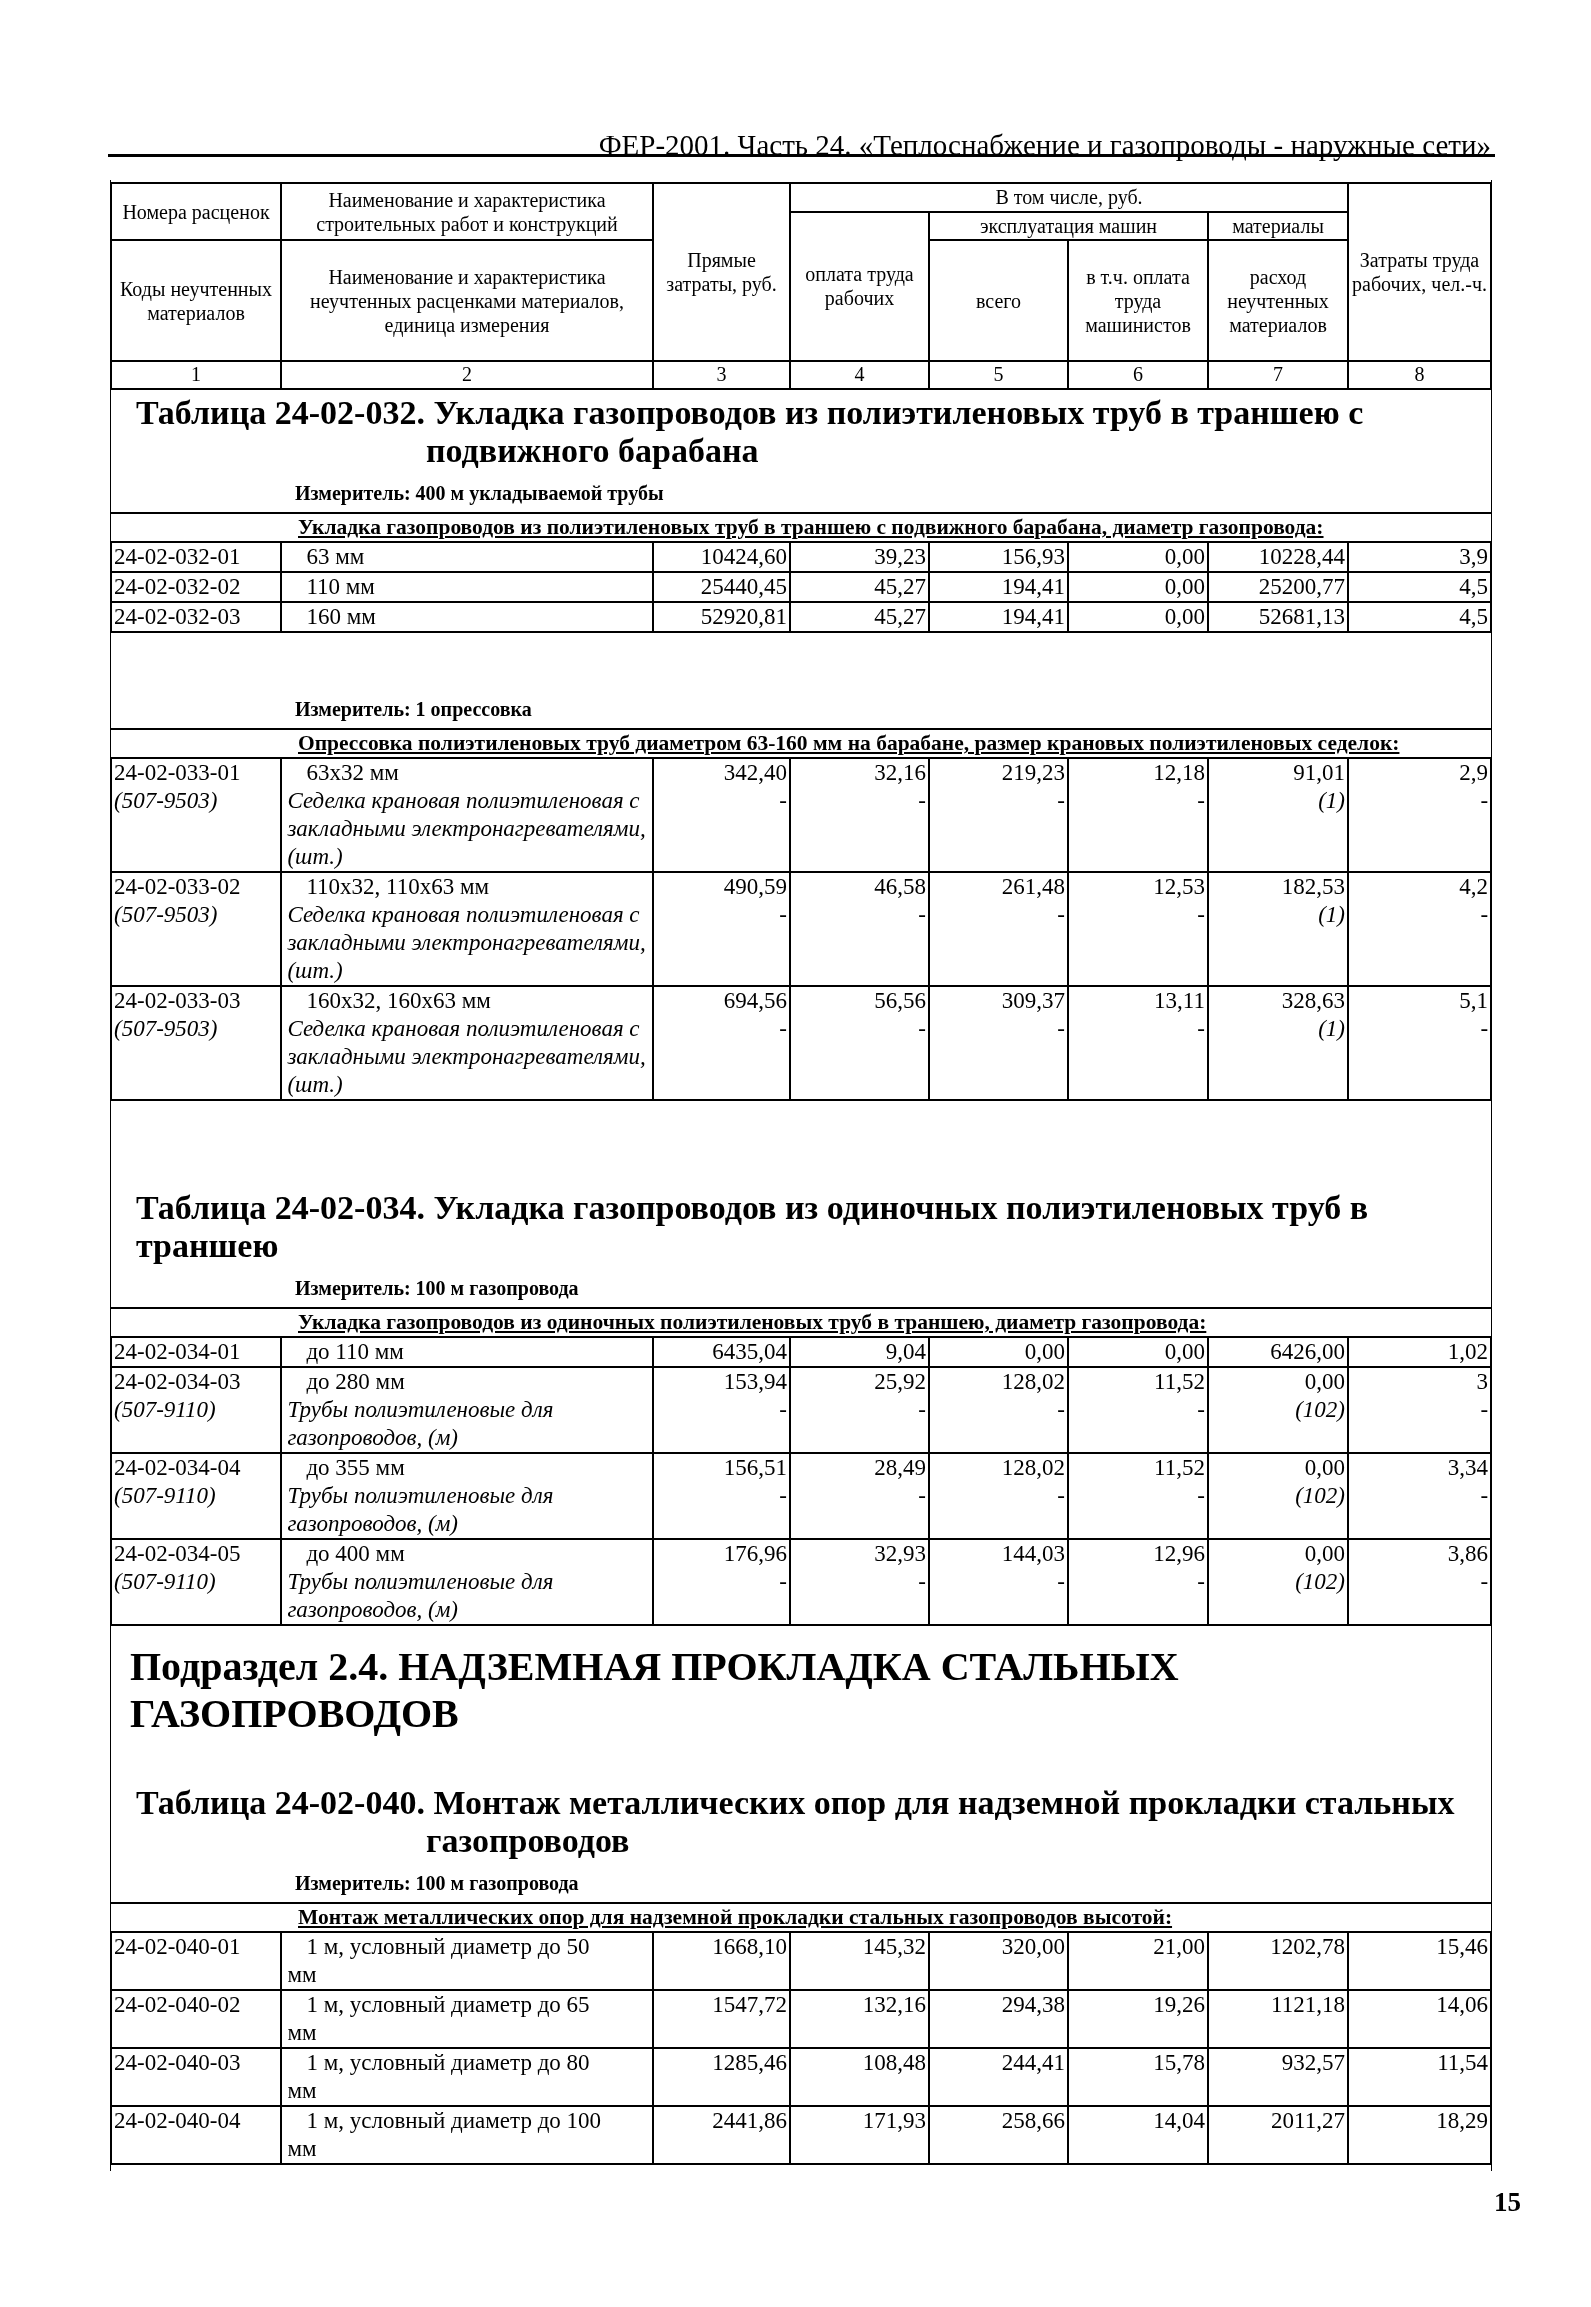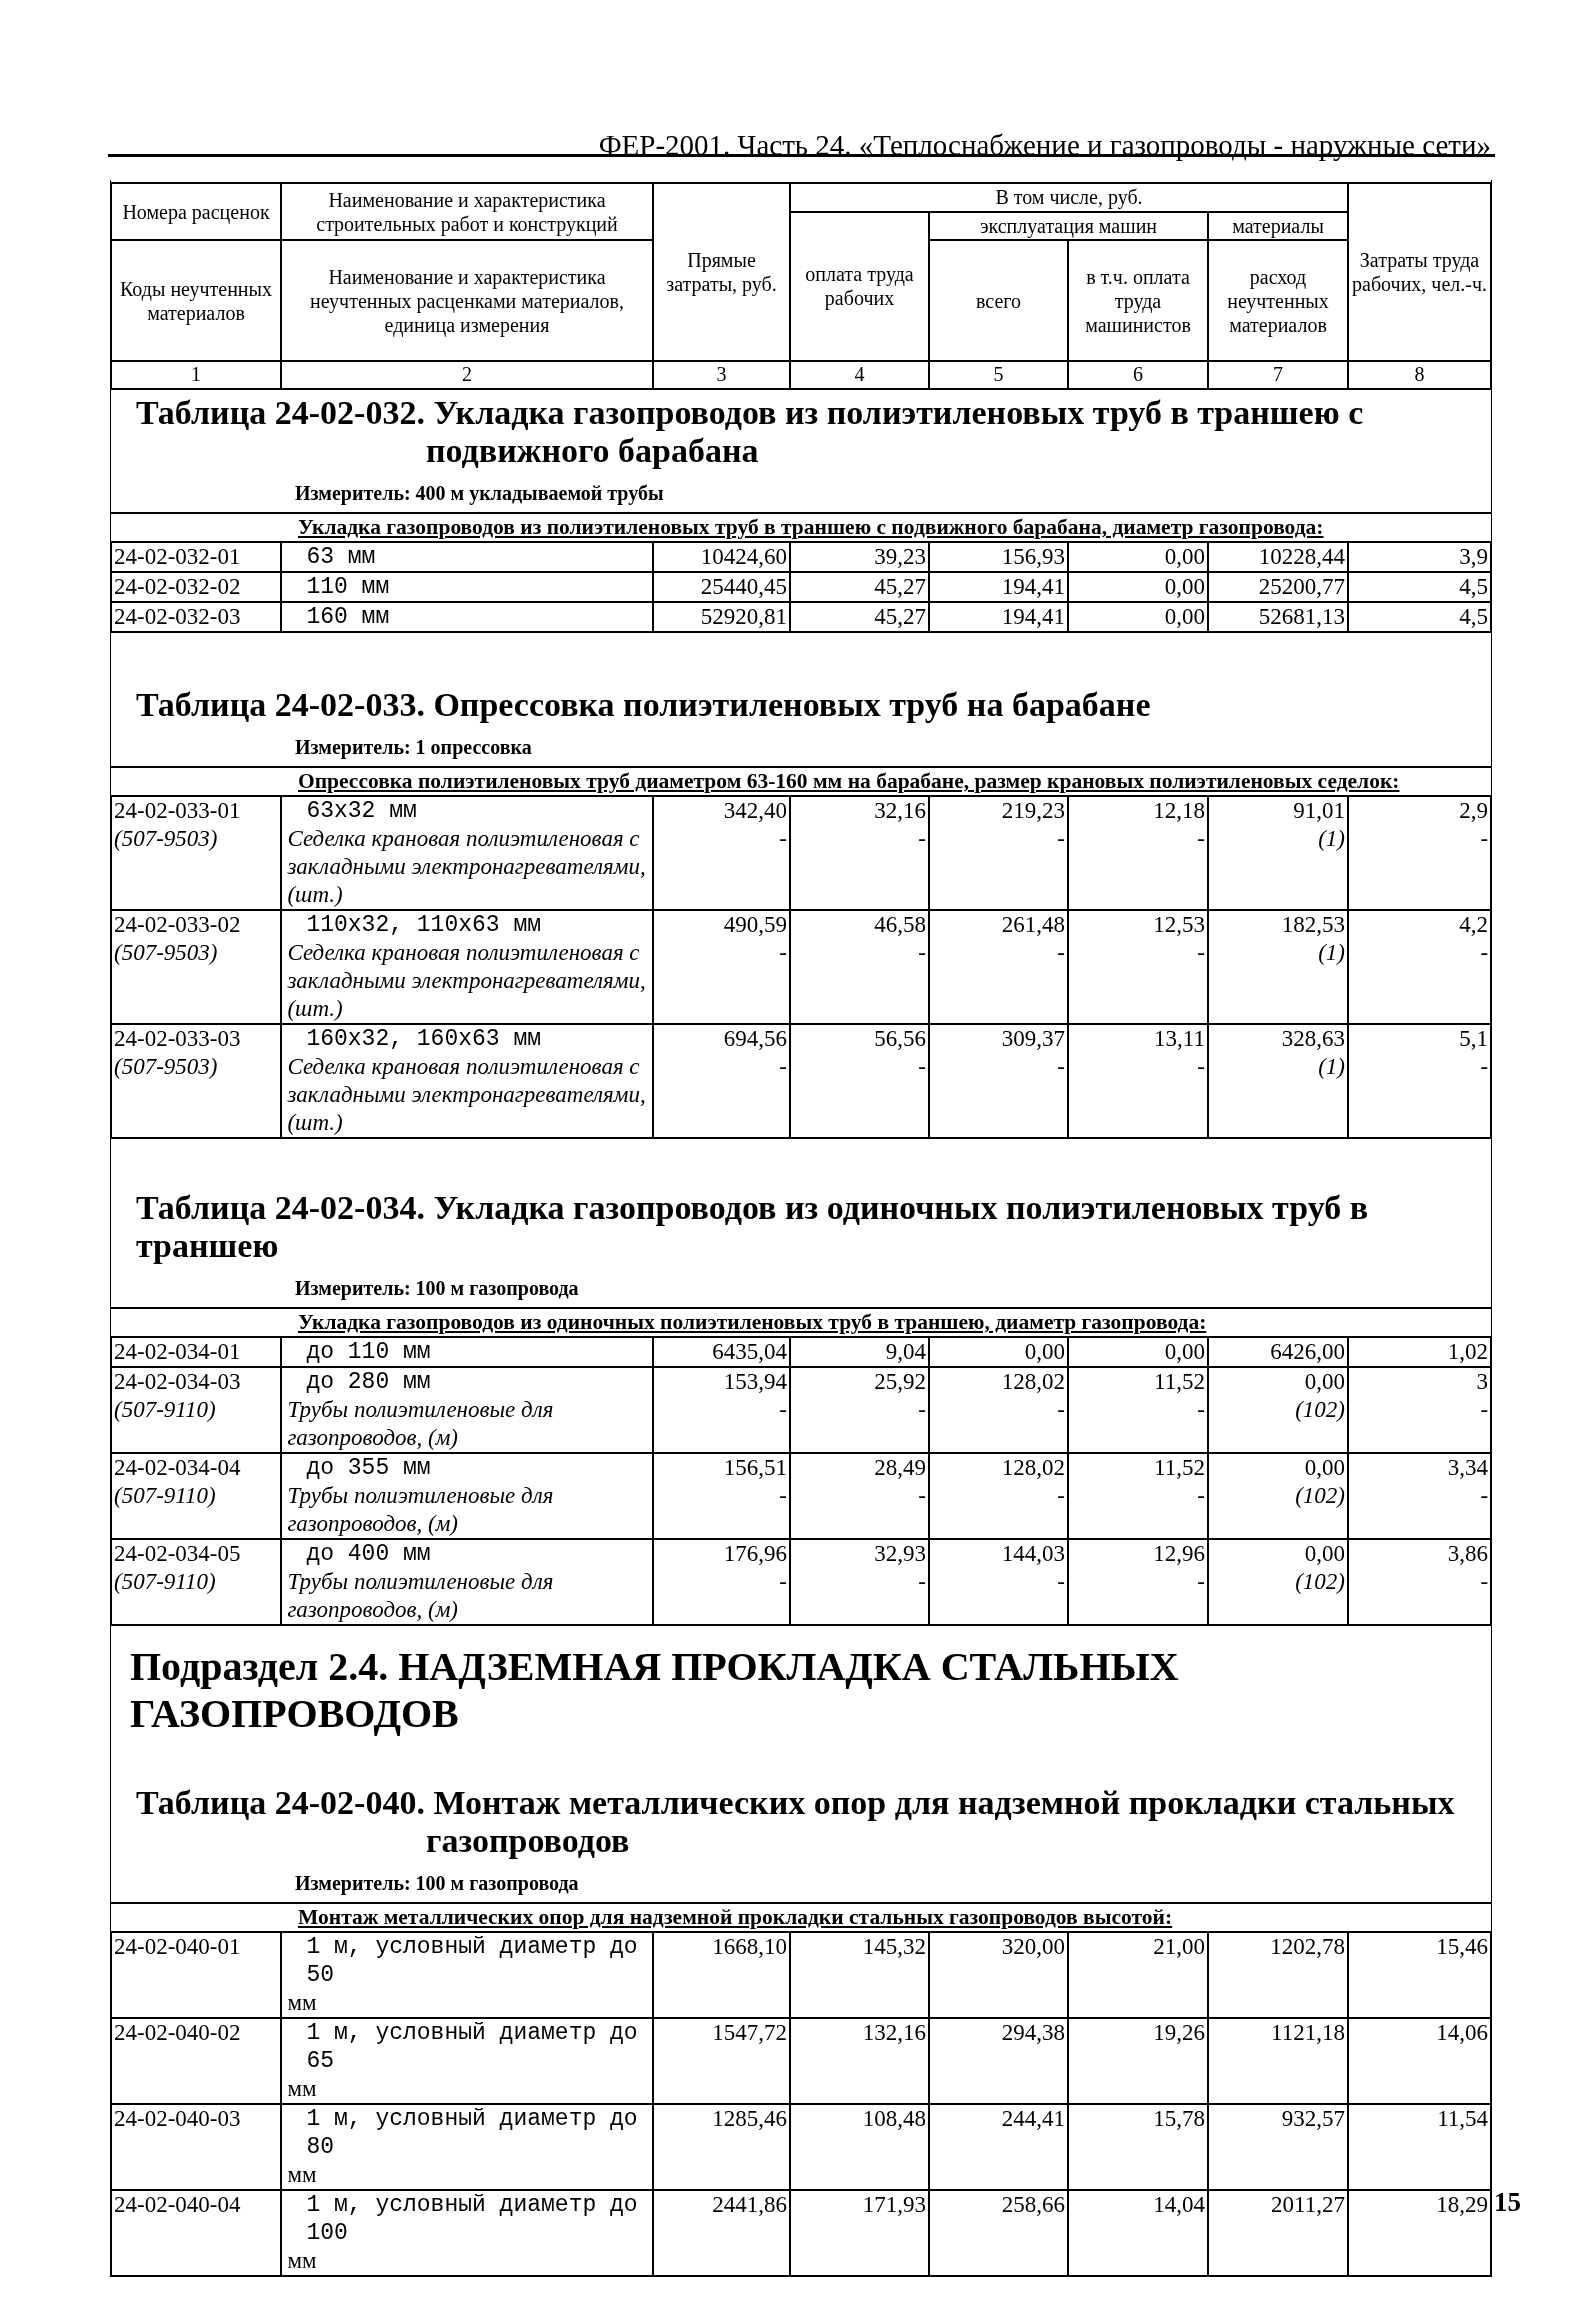--- a/index.html
+++ b/index.html
@@ -40,21 +40,21 @@
   .data td {
     border: 2px solid #000; font-size: 23px; line-height: 28px; padding: 0 2px; vertical-align: top;
   }
   .data .group td {
     font-weight: bold; font-size: 21.5px; line-height: 27px; padding-left: 187px;
     border-left: 0; border-right: 0; text-align: left; text-decoration: underline;
   }
   .data td.code { text-align: left; white-space: nowrap; }
   .data td.code .mcode { display: block; font-style: italic; }
   .data td.name { text-align: left; padding-left: 5.4px; }
-  .data td.name .main { display: block; padding-left: 19px; font-family: Liberation Mono, monospace; }
+  .data td.name .main { display: block; padding-left: 19px; }
   .data td.name .mat { display: block; font-style: italic; padding-left: 0; }
   .data td.n { text-align: right; white-space: nowrap; }
   .data td.n .sub { display: block; }
   .data td.n .sub.it { font-style: italic; }
   .subsection {
     font-weight: bold; font-size: 40px; line-height: 47px; padding-left: 20px;
   }
   .page-num {
     position: absolute; left: 1448px; top: 2187px; font-size: 27px; font-weight: bold; margin-left: 46px;
   }
@@ -168,21 +168,20 @@
       <td class="n">194,41</td>
           <td class="n">0,00</td>
       <td class="n">52681,13</td>
           <td class="n">4,5</td>
     </tr>
   </tbody>
     </table>
 </div>
 
 <div class="section" style="top:686px">
-  <div class="tbl-title">Таблица 24-02-033. Опрессовка полиэтиленовых труб на барабане</div>
   <div class="meas">Измеритель: 1 опрессовка</div>
   <table class="data" style="margin-top:5.4px">
     <colgroup>
         <col class="c1">
         <col class="c2">
         <col class="c3">
         <col class="c4">
         <col class="c5">
         <col class="c6">
         <col class="c7">

